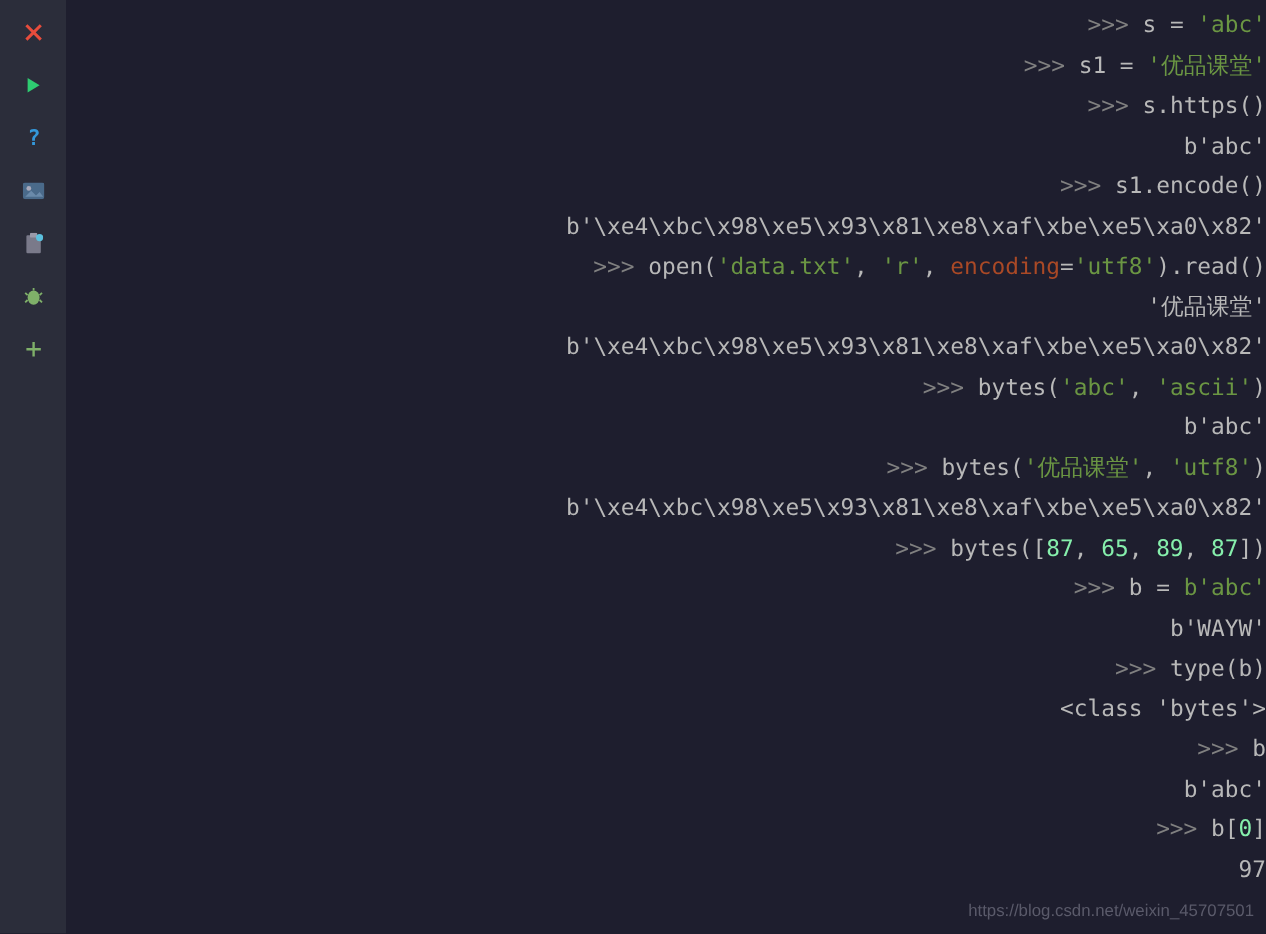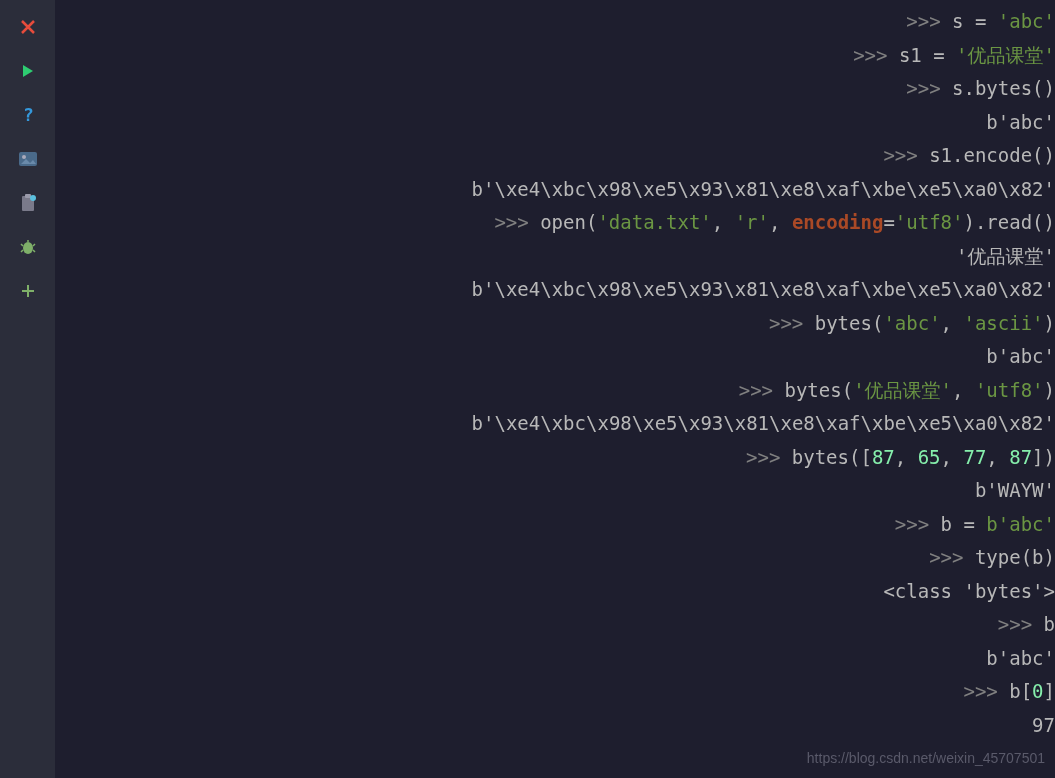--- a/index.html
+++ b/index.html
@@ -50,21 +50,20 @@
       color: #808080;
     }
     .string {
       color: #6b9643;
     }
     .func {
       color: #b8b8b8;
     }
     .param-name {
       color: #aa4926;
-      font-weight: bold;
     }
     .number {
       color: #86efac;
     }
     .output {
       color: #b8b8b8;
     }
     .watermark {
       position: absolute;
       bottom: 12px;
@@ -116,34 +115,34 @@
   <div class="toolbar-icon">
     <svg width="16" height="16" viewBox="0 0 16 16">
         <path d="M8 2 L8 14 M2 8 L14 8" stroke="#7fb069" stroke-width="2"></path>
       </svg>
   </div>
 </div>
 
 <div class="console" id="console-area">
     <div class="line"><span class="prompt">&gt;&gt;&gt; </span><span class="func">s = </span><span class="string">'abc'</span></div>
     <div class="line"><span class="prompt">&gt;&gt;&gt; </span><span class="func">s1 = </span><span class="string">'优品课堂'</span></div>
-    <div class="line"><span class="prompt">&gt;&gt;&gt; </span><span class="func">s.bytes()</span></div>
+    <div class="line"><span class="prompt">&gt;&gt;&gt; </span><span class="func">s.https()</span></div>
     <div class="line"><span class="output">b'abc'</span></div>
     <div class="line"><span class="prompt">&gt;&gt;&gt; </span><span class="func">s1.encode()</span></div>
     <div class="line"><span class="output">b'\xe4\xbc\x98\xe5\x93\x81\xe8\xaf\xbe\xe5\xa0\x82'</span></div>
     <div class="line"><span class="prompt">&gt;&gt;&gt; </span><span class="func">open(</span><span class="string">'data.txt'</span><span class="func">, </span><span class="string">'r'</span><span class="func">, </span><span class="param-name">encoding</span><span class="func">=</span><span class="string">'utf8'</span><span class="func">).read()</span></div>
     <div class="line"><span class="output">'优品课堂'</span></div>
     <div class="line"><span class="output">b'\xe4\xbc\x98\xe5\x93\x81\xe8\xaf\xbe\xe5\xa0\x82'</span></div>
     <div class="line"><span class="prompt">&gt;&gt;&gt; </span><span class="func">bytes(</span><span class="string">'abc'</span><span class="func">, </span><span class="string">'ascii'</span><span class="func">)</span></div>
     <div class="line"><span class="output">b'abc'</span></div>
     <div class="line"><span class="prompt">&gt;&gt;&gt; </span><span class="func">bytes(</span><span class="string">'优品课堂'</span><span class="func">, </span><span class="string">'utf8'</span><span class="func">)</span></div>
     <div class="line"><span class="output">b'\xe4\xbc\x98\xe5\x93\x81\xe8\xaf\xbe\xe5\xa0\x82'</span></div>
-    <div class="line"><span class="prompt">&gt;&gt;&gt; </span><span class="func">bytes([</span><span class="number">87</span><span class="func">, </span><span class="number">65</span><span class="func">, </span><span class="number">77</span><span class="func">, </span><span class="number">87</span><span class="func">])</span></div>
+    <div class="line"><span class="prompt">&gt;&gt;&gt; </span><span class="func">bytes([</span><span class="number">87</span><span class="func">, </span><span class="number">65</span><span class="func">, </span><span class="number">89</span><span class="func">, </span><span class="number">87</span><span class="func">])</span></div>
+    <div class="line"><span class="prompt">&gt;&gt;&gt; </span><span class="func">b = </span><span class="string">b'abc'</span></div>
     <div class="line"><span class="output">b'WAYW'</span></div>
-    <div class="line"><span class="prompt">&gt;&gt;&gt; </span><span class="func">b = </span><span class="string">b'abc'</span></div>
     <div class="line"><span class="prompt">&gt;&gt;&gt; </span><span class="func">type(b)</span></div>
     <div class="line"><span class="output">&lt;class 'bytes'&gt;</span></div>
     <div class="line"><span class="prompt">&gt;&gt;&gt; </span><span class="func">b</span></div>
     <div class="line"><span class="output">b'abc'</span></div>
     <div class="line"><span class="prompt">&gt;&gt;&gt; </span><span class="func">b[</span><span class="number">0</span><span class="func">]</span></div>
     <div class="line"><span class="output">97</span></div>
   </div>
 
 <div class="watermark">https://blog.csdn.net/weixin_45707501</div>
 

